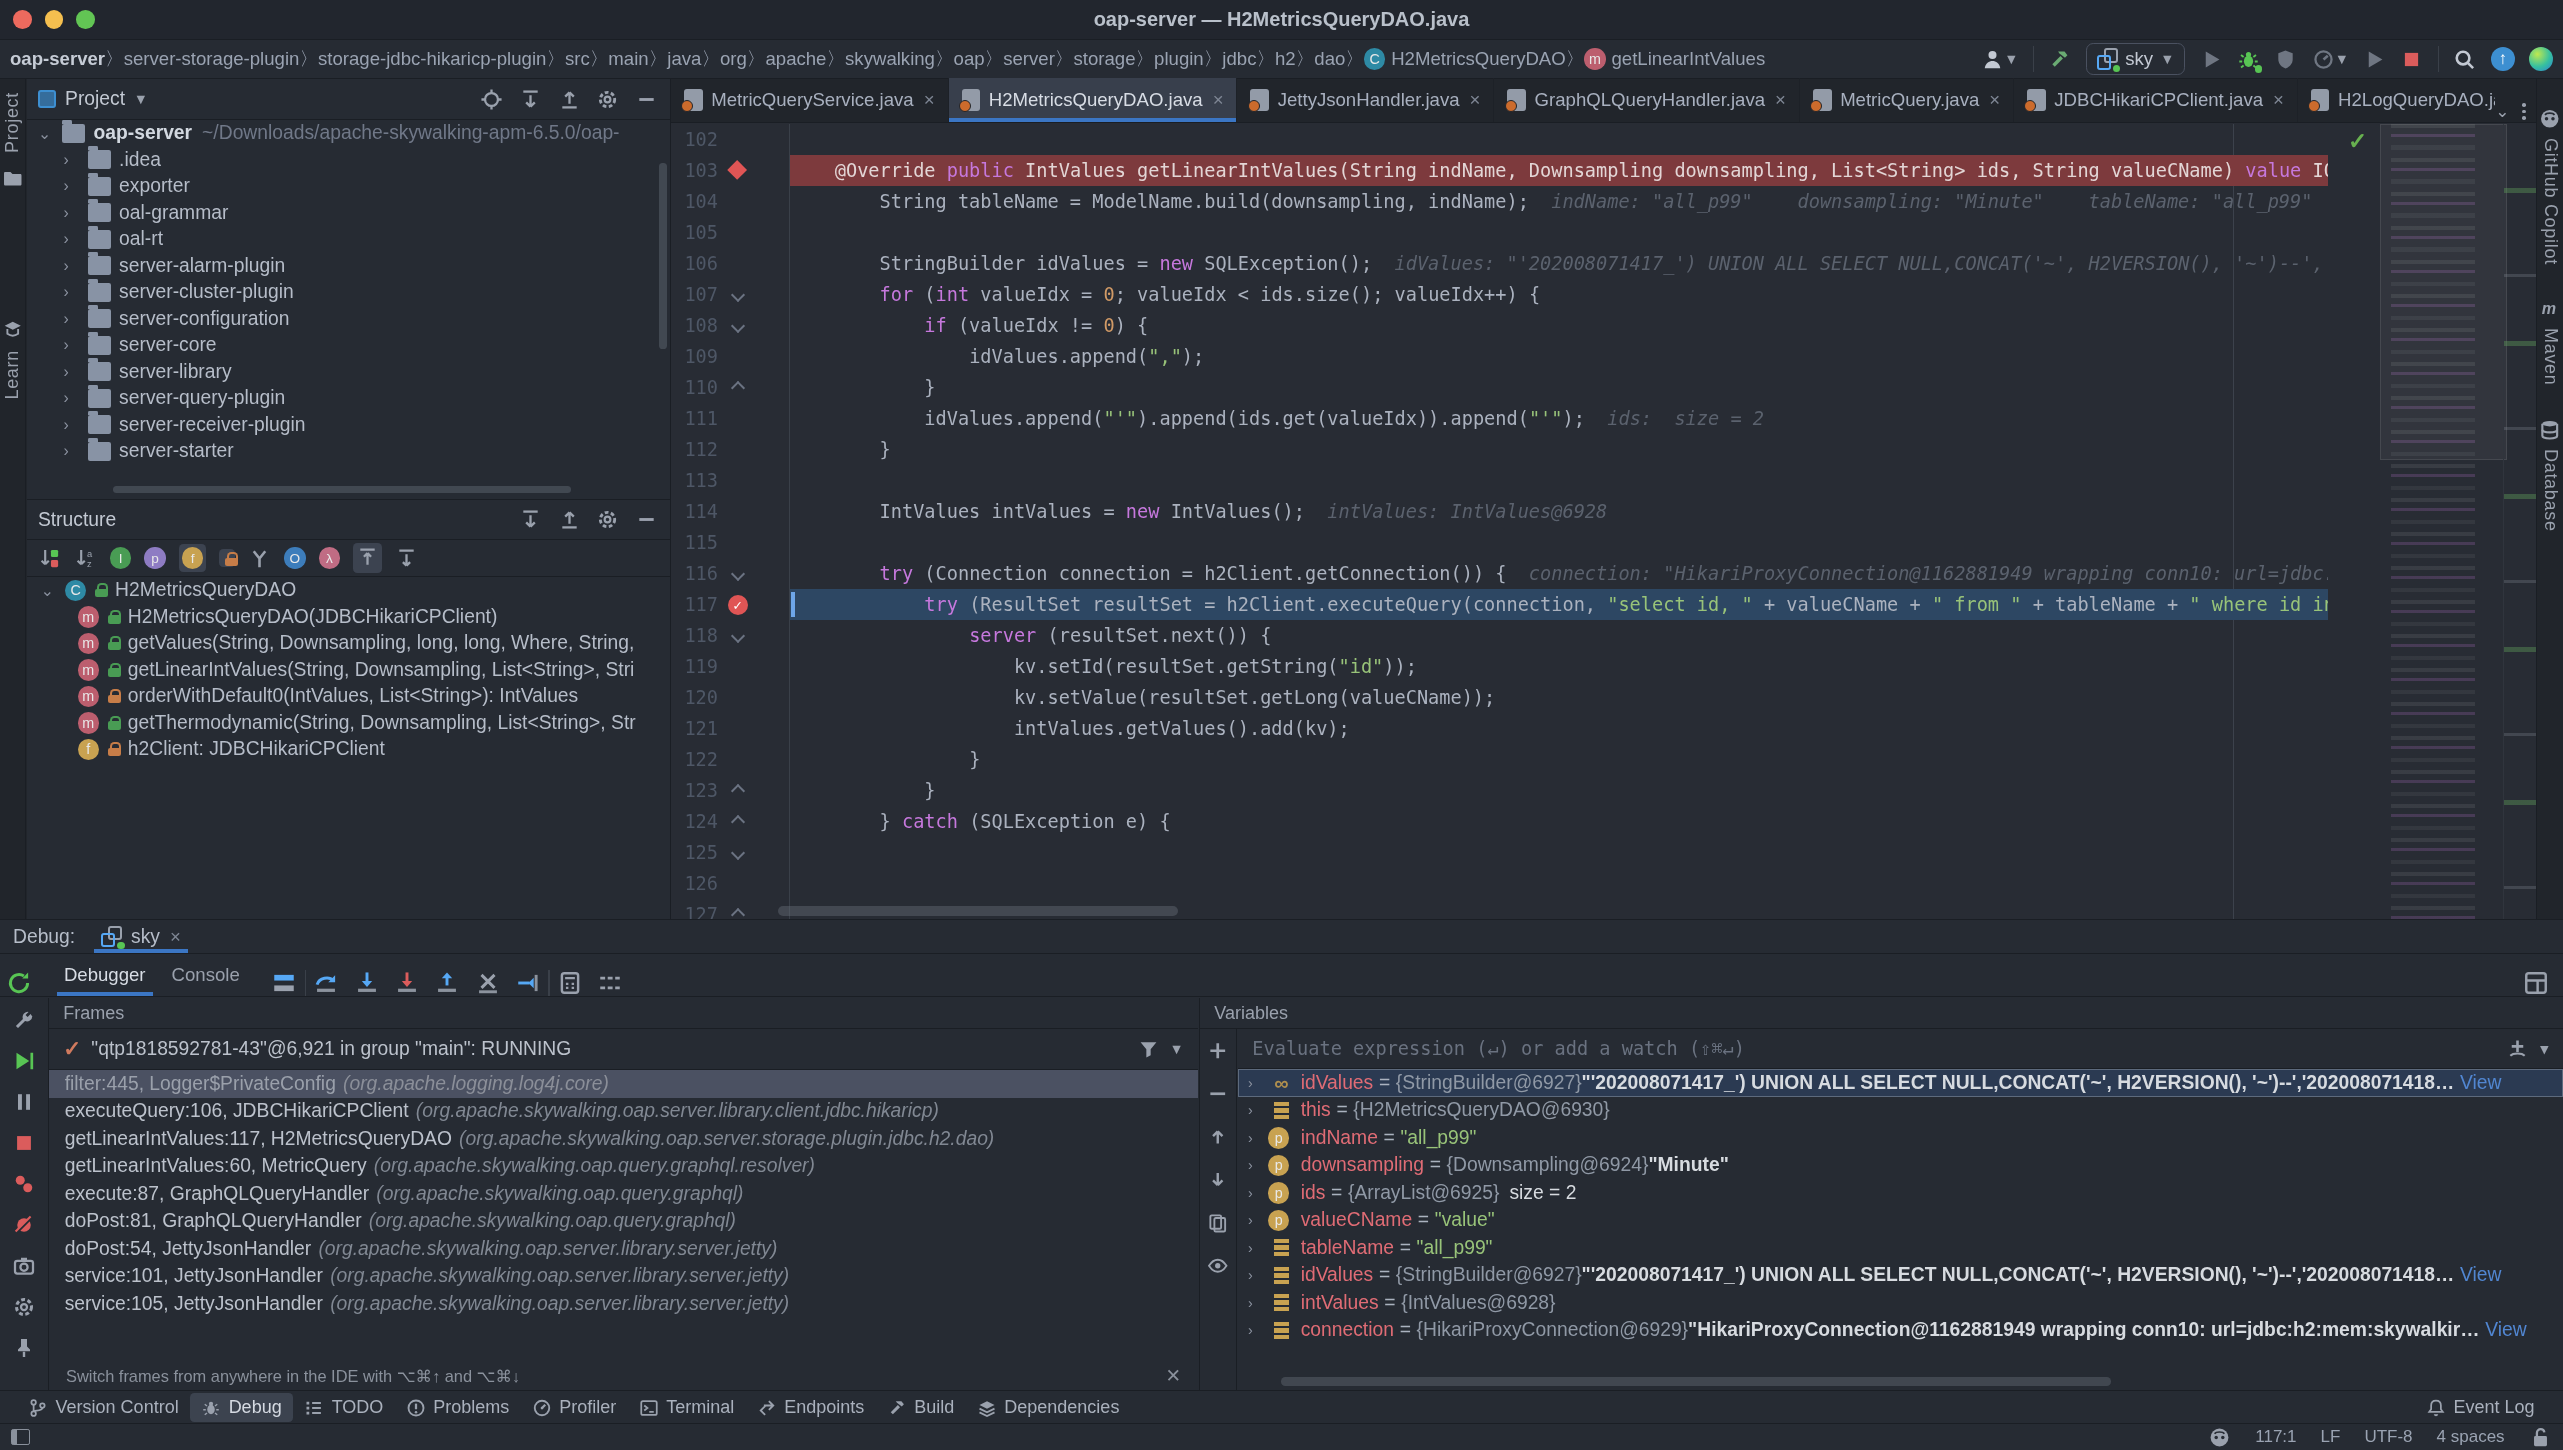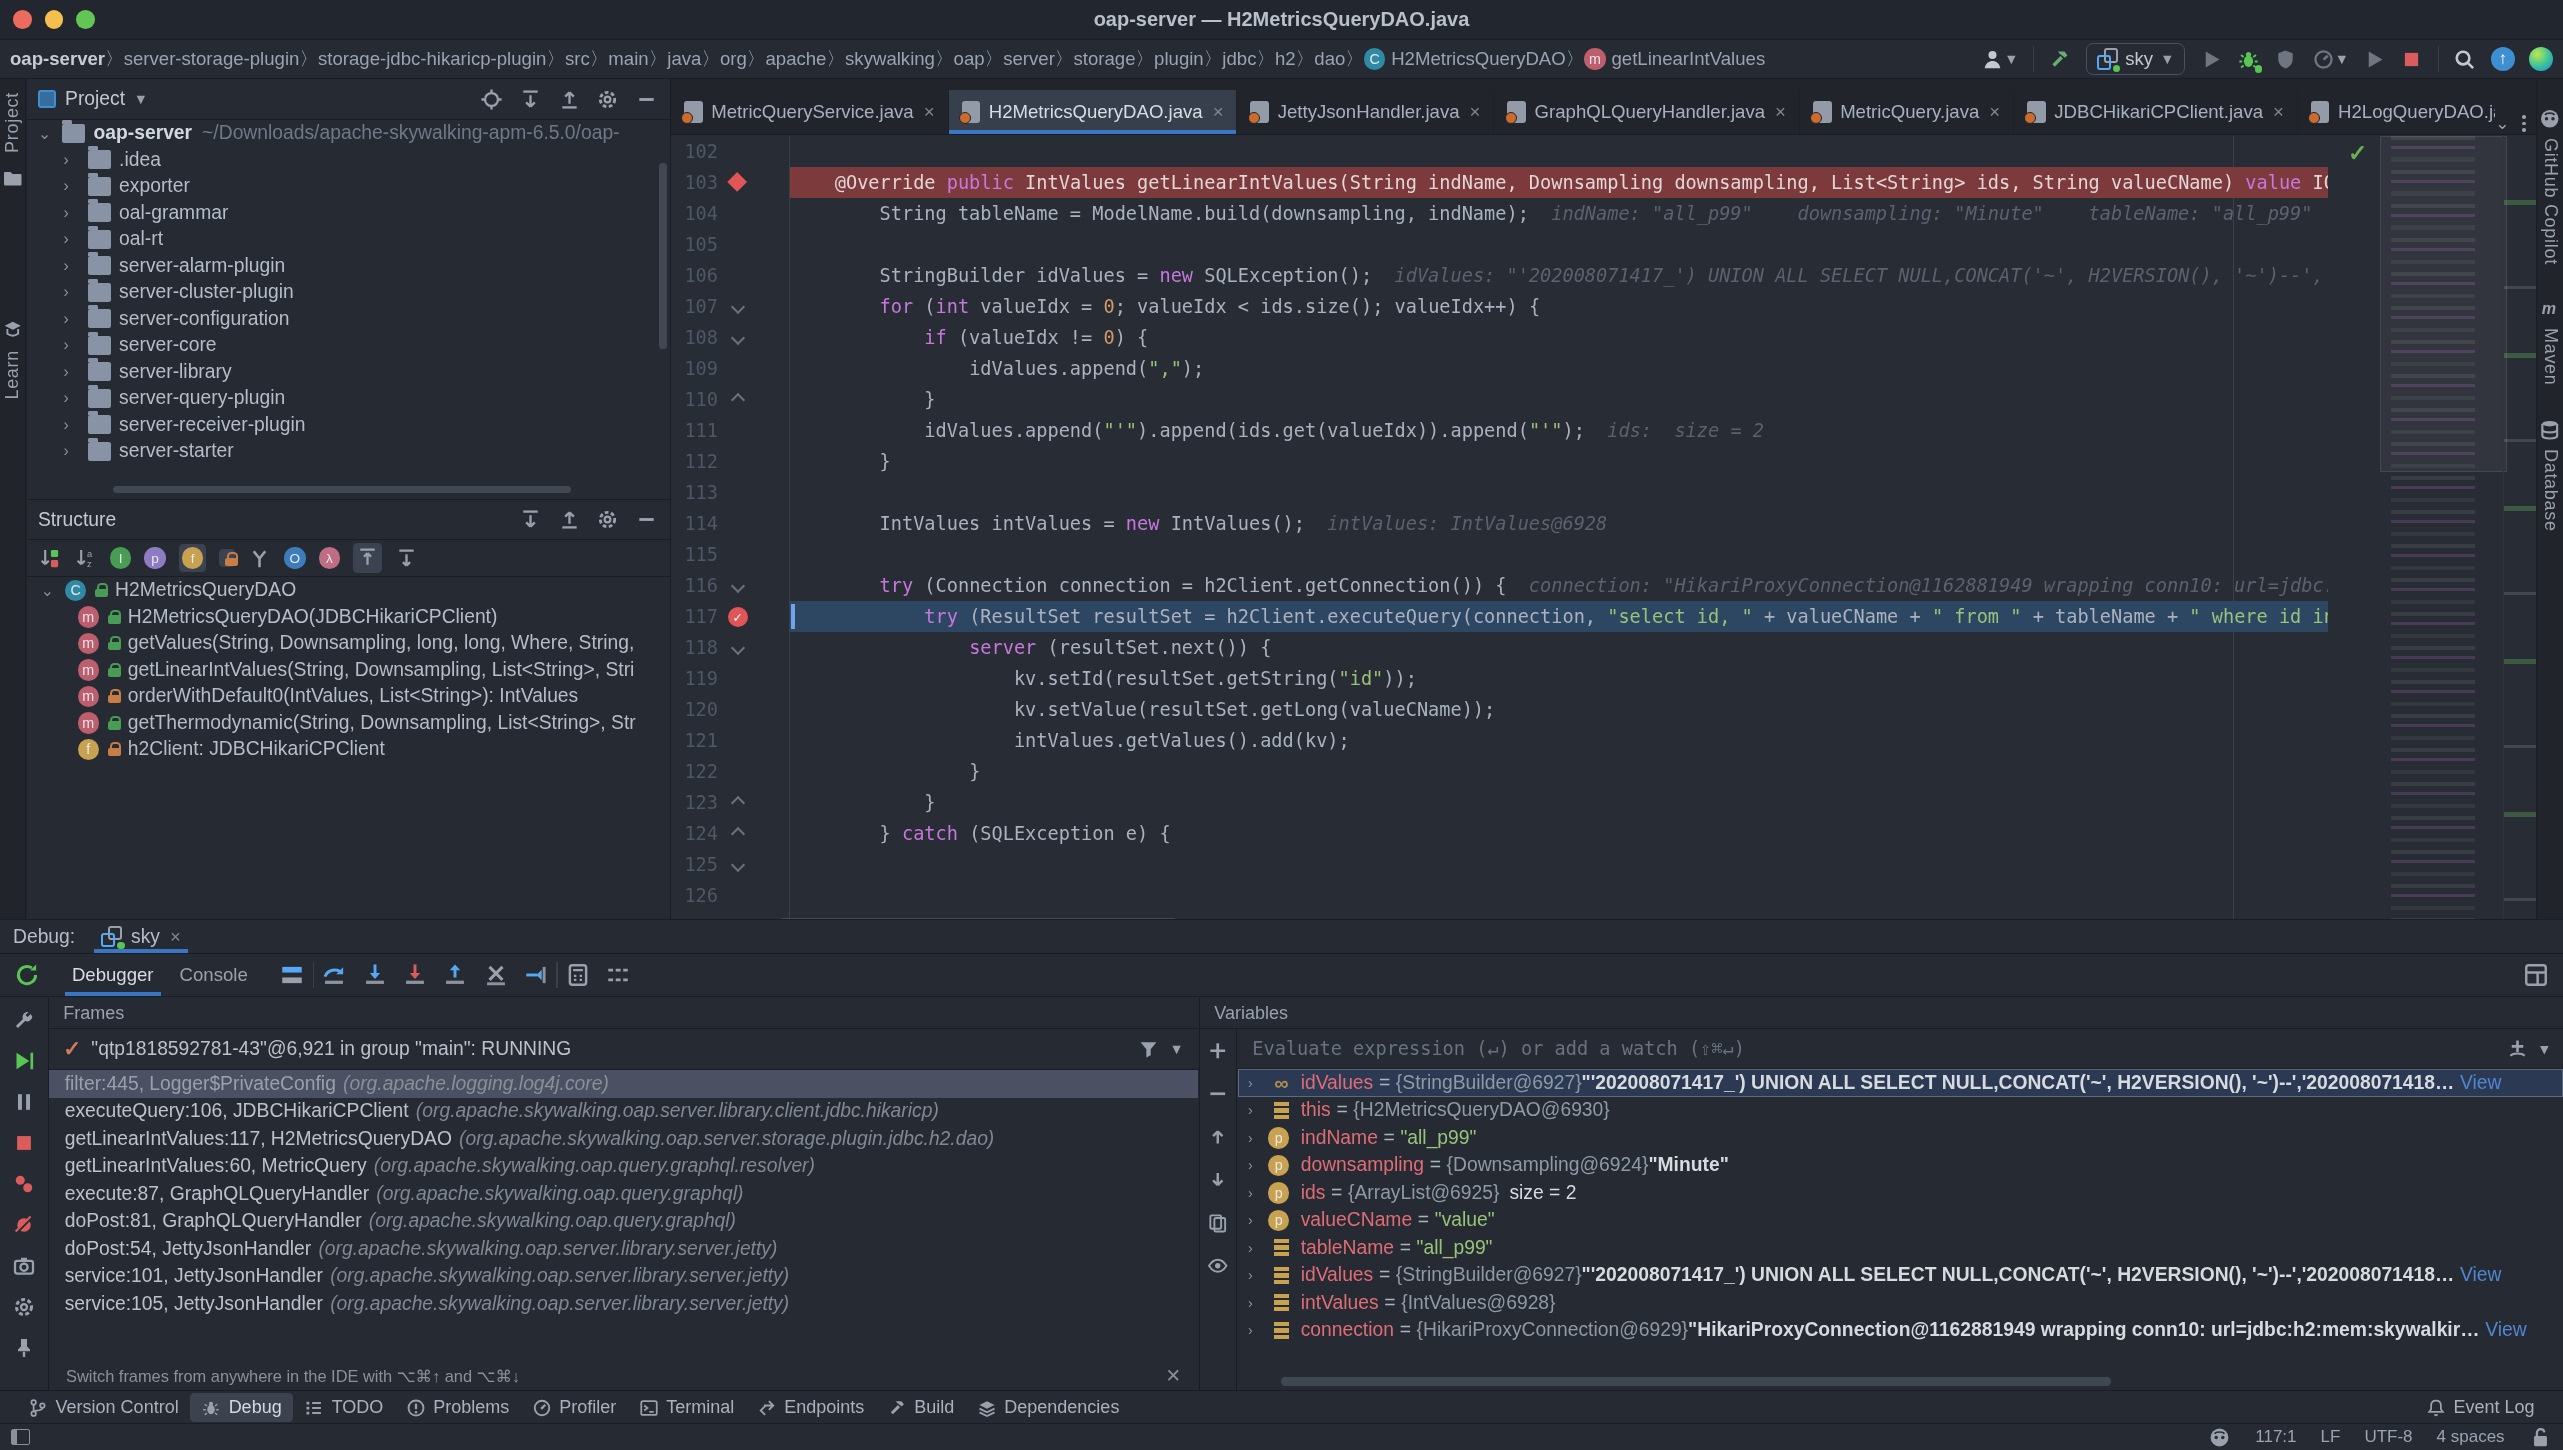--- a/index.html
+++ b/index.html
@@ -67,21 +67,21 @@
 #stoolbar .cir{width:21.5px;height:21.5px;font-size:13.6px;margin:0}
 #stoolbar .selbx{background:#3c4350;border-radius:4.3px;padding:2.9px}
 .lock{width:13px;height:14.3px;position:relative;margin:0 7.2px 0 2.9px;flex:none}
 .lock:before{content:"";position:absolute;top:5.7px;left:0;width:13px;height:8.6px;border-radius:2.1px;background:var(--lc,#499c54)}
 .lock:after{content:"";position:absolute;top:0;left:2.1px;width:7.2px;height:7.2px;border:2.1px solid var(--lc,#499c54);border-bottom:none;border-radius:4.3px 4.3px 0 0}
 .lock.or{--lc:#c77d48}
 #stree .trow{padding-left:14.3px}
 #stree .trow.child{padding-left:51px}
 
 
-#edcol{left:671px;top:91px;width:1865px;height:840px;background:var(--editor)}
+#edcol{left:671px;top:79px;width:1865px;height:840px;background:var(--editor)}
 #tabs{height:44px;background:#21252b;display:flex;align-items:flex-end;border-bottom:0.7px solid var(--border)}
 .tab{height:44px;display:flex;align-items:center;gap:8.6px;padding:0 13px;font-size:18.6px;color:#a8b0bf;border-right:0.7px solid #1d2127;position:relative;white-space:nowrap}
 .tab.active{background:#383f4c;color:#d8dde5}
 .tab.active:after{content:"";position:absolute;left:0;right:0;bottom:-0.7px;height:5px;background:#3b76c4}
 .jfile{width:18.6px;height:21.5px;background:#939ba8;border-radius:2.9px;position:relative;flex:none}
 .jfile:after{content:"";position:absolute;left:-2.9px;bottom:-1.4px;width:10px;height:10px;border-radius:50%;background:#cc6b2c;border:1.4px solid #21252b}
 .tclose{color:#7e8694;font-size:18.6px;margin-left:1.4px}
 #tabend{margin-left:auto;display:flex;align-items:center;gap:13px;padding-right:10px;color:#9aa1ad}
 
 #editor{position:absolute;left:0;top:45px;width:1865px;height:795px;overflow:hidden}
@@ -114,21 +114,21 @@
 
 
 #debug{left:0;top:919px;width:2563px;height:471px;background:var(--panel);border-top:0.7px solid var(--border)}
 #dhead{height:34px;display:flex;align-items:center;padding-left:13px;font-size:19.3px;color:#b6bdc9;border-bottom:0.7px solid var(--border);background:#262b33}
 #dtab{display:flex;align-items:center;gap:8.6px;margin-left:18.6px;height:100%;position:relative;padding:0 7.2px}
 #dtab:after{content:"";position:absolute;left:0;right:0;bottom:0;height:4.3px;background:#3b76c4}
 .rcfg{width:21.5px;height:21.5px;position:relative;flex:none}
 .rcfg i{position:absolute;width:14.3px;height:14.3px;border:2.1px solid #9aa1ad;border-radius:2.9px}
 .rcfg i.b{left:0;bottom:0;border-color:#56a8f5}
 .rcfg i.t{right:0;top:0}
-#dtool{height:43px;display:flex;align-items:center;border-bottom:0.7px solid var(--border);padding-left:10px}
+#dtool{height:43px;display:flex;align-items:flex-end;border-bottom:0.7px solid var(--border);padding-left:2px}
 #dtool .ico{width:26px;height:26px;margin:0 7.2px}
 .dtabs{display:flex;align-items:center;margin:0 11.4px;height:100%}
 .dtabb{font-size:18.6px;padding:0 13px;height:100%;display:flex;align-items:center;color:#9aa1ad;position:relative}
 .dtabb.active{color:#d8dde5}
 .dtabb.active:after{content:"";position:absolute;left:5.7px;right:5.7px;bottom:0;height:4.3px;background:#3b76c4}
 #dbody{position:absolute;left:0;top:78px;bottom:0;width:100%}
 #drail{position:absolute;left:0;top:0;width:49px;height:100%;border-right:0.7px solid var(--border);display:flex;flex-direction:column;align-items:center;padding-top:10px;gap:17px}
 #drail .ico{width:24px;height:24px}
 #frames{position:absolute;left:49px;top:0;width:1149px;height:100%;background:#262b33}
 .secthead{height:31px;display:flex;align-items:center;padding:0 14.3px;font-size:18px;color:#9aa1ad;border-bottom:0.7px solid var(--border)}

